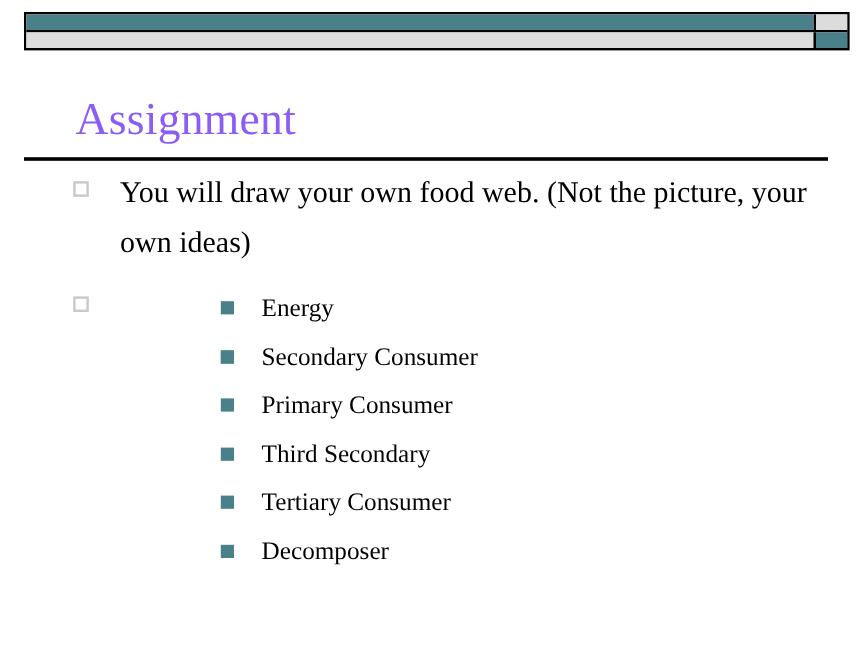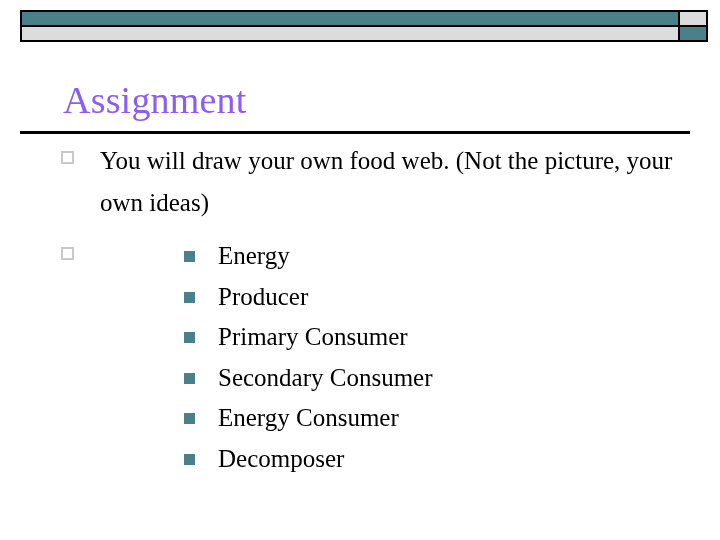--- a/index.html
+++ b/index.html
@@ -99,21 +99,21 @@
   .b1-text { display: block; }
 
   ul.level2 {
     list-style: none;
     margin: 12px 0 0 0;
     padding: 0;
   }
   li.bullet2 {
     position: relative;
     padding-left: 118px;
-    font-size: 25px;
+    font-size: 21px;
     line-height: 40.5px;
     color: #000000;
   }
   li.bullet2 > .marker2 {
     position: absolute;
     left: 84px;
     top: 15px;
     width: 11px;
     height: 11px;
     background: #49808a;
@@ -147,36 +147,36 @@
     <li class="bullet1">
       <span class="marker1"></span>
 
       <ul class="level2">
         <li class="bullet2">
           <span class="marker2"></span>
           <span>Energy</span>
         </li>
         <li class="bullet2">
           <span class="marker2"></span>
-          <span>Producer</span>
+        </li>
+        <li class="bullet2">
+          <span class="marker2"></span>
+          <span>Secondary Consumer</span>
         </li>
         <li class="bullet2">
           <span class="marker2"></span>
           <span>Primary Consumer</span>
         </li>
         <li class="bullet2">
           <span class="marker2"></span>
-          <span>Secondary Consumer</span>
+          <span>Third Secondary</span>
         </li>
         <li class="bullet2">
           <span class="marker2"></span>
-          <span>Energy Consumer</span>
-        </li>
-        <li class="bullet2">
-          <span class="marker2"></span>
+          <span>Tertiary Consumer</span>
         </li>
         <li class="bullet2">
           <span class="marker2"></span>
           <span>Decomposer</span>
         </li>
       </ul>
     </li>
 
   </ul>
 </div>

